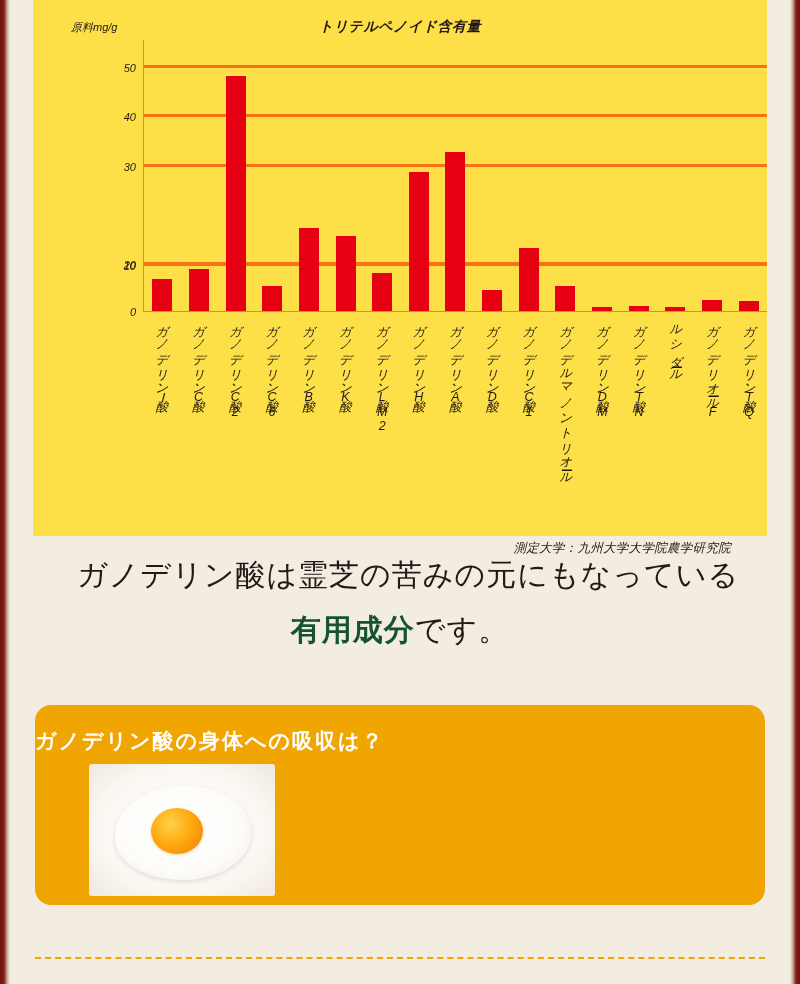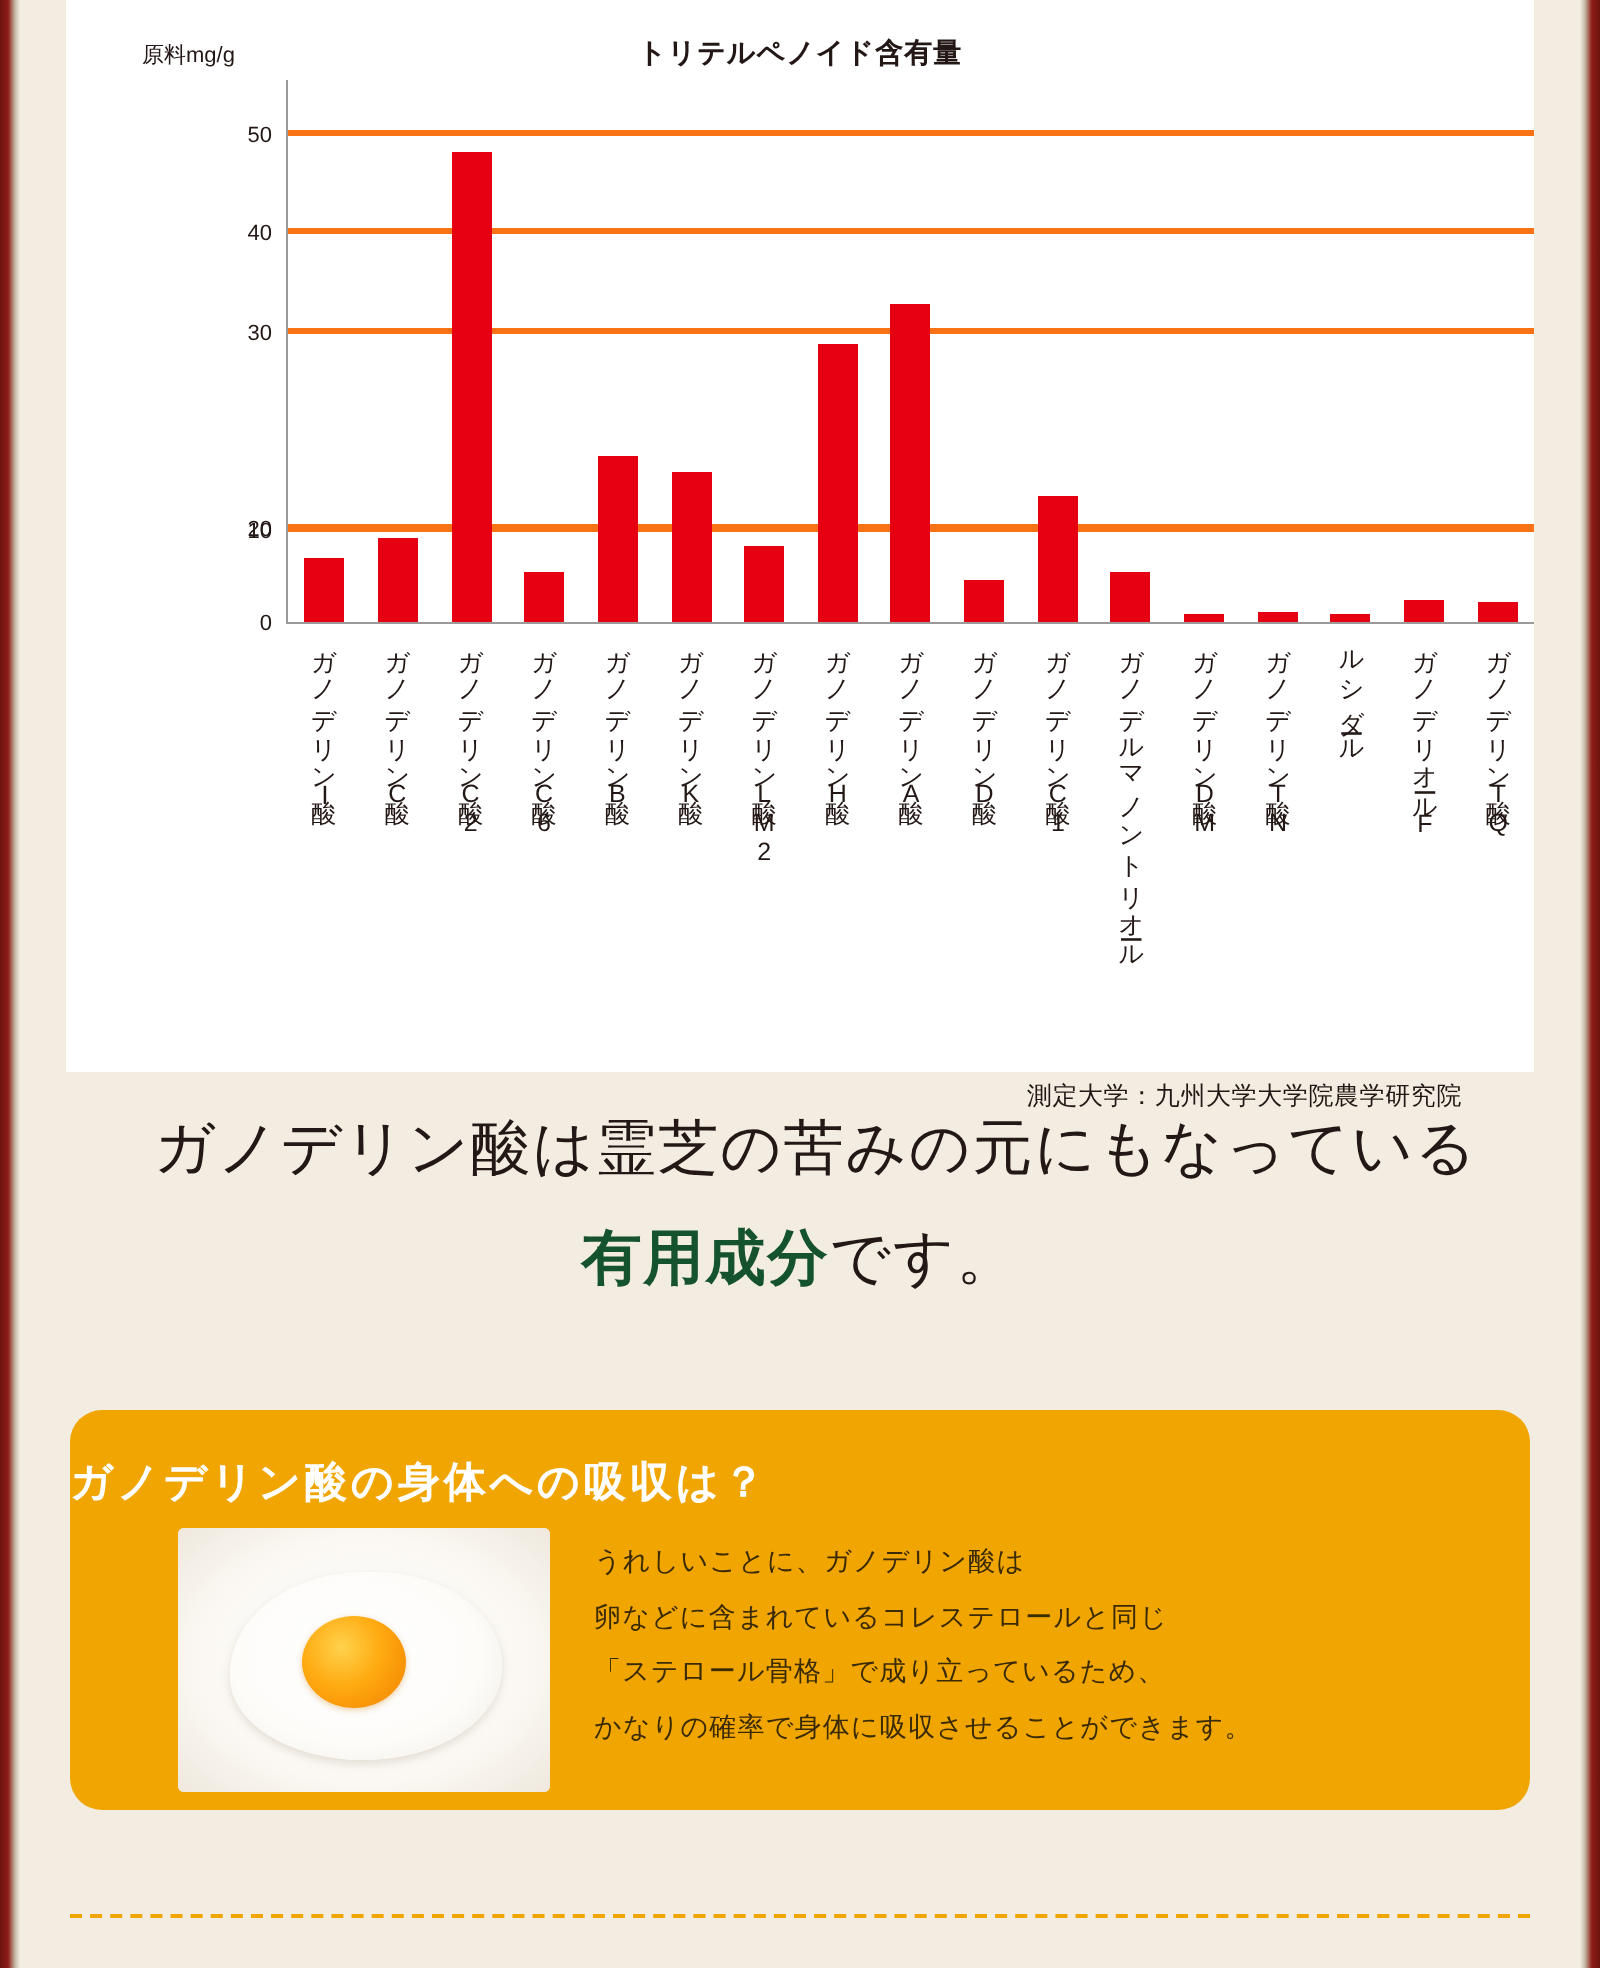--- a/index.html
+++ b/index.html
@@ -30,22 +30,23 @@
     background: linear-gradient(to left, #6b1410 0%, #8c1c15 40%, #c4b8a4 75%, #f2ece1 100%);
   }
 
   
   .chart-card {
     position: absolute;
     left: 33px;
     top: 0;
     width: 734px;
     height: 536px;
-    background: #ffffff;
+    background: #fde047;
     box-sizing: border-box;
+    font-style: italic;
   }
   .chart-title {
     position: absolute;
     left: 0;
     top: 18px;
     width: 734px;
     text-align: center;
     font-size: 14px;
     font-weight: bold;
     color: #231815;
@@ -393,21 +394,15 @@
   </div>
 </div>
 
 <div class="panel">
   <div class="panel-title">ガノデリン酸の身体への吸収は？</div>
   <div class="panel-photo">
     <div class="photo-plate"></div>
     <div class="photo-white"></div>
     <div class="photo-yolk"></div>
   </div>
-  <div class="panel-text" id="panel-text">
-      <div>うれしいことに、ガノデリン酸は</div>
-      <div>卵などに含まれているコレステロールと同じ</div>
-      <div>「ステロール骨格」で成り立っているため、</div>
-      <div>かなりの確率で身体に吸収させることができます。</div>
-    </div>
 </div>
 
 <div class="dashed"></div>
 
 </body></html>

